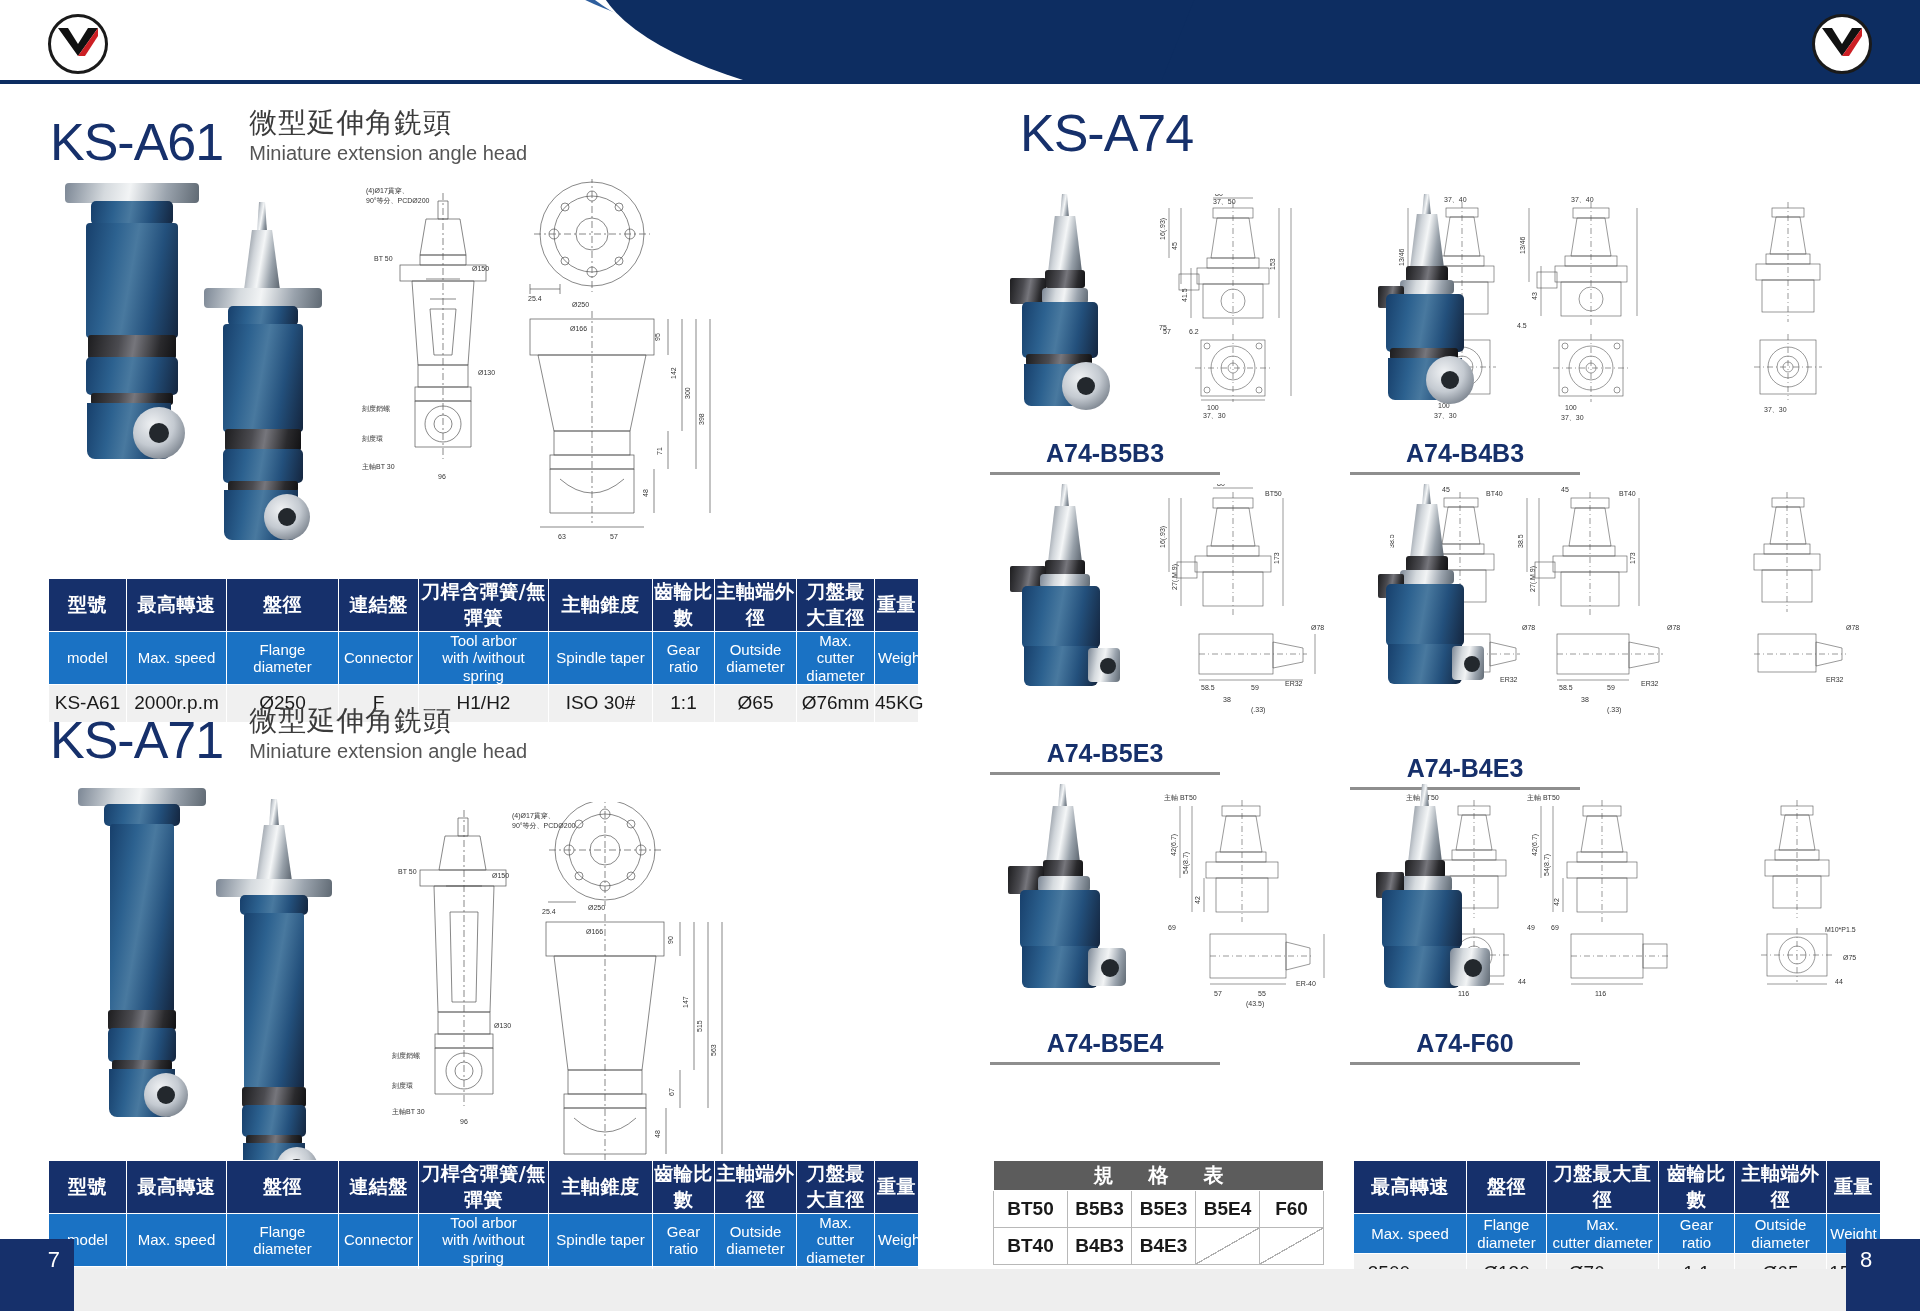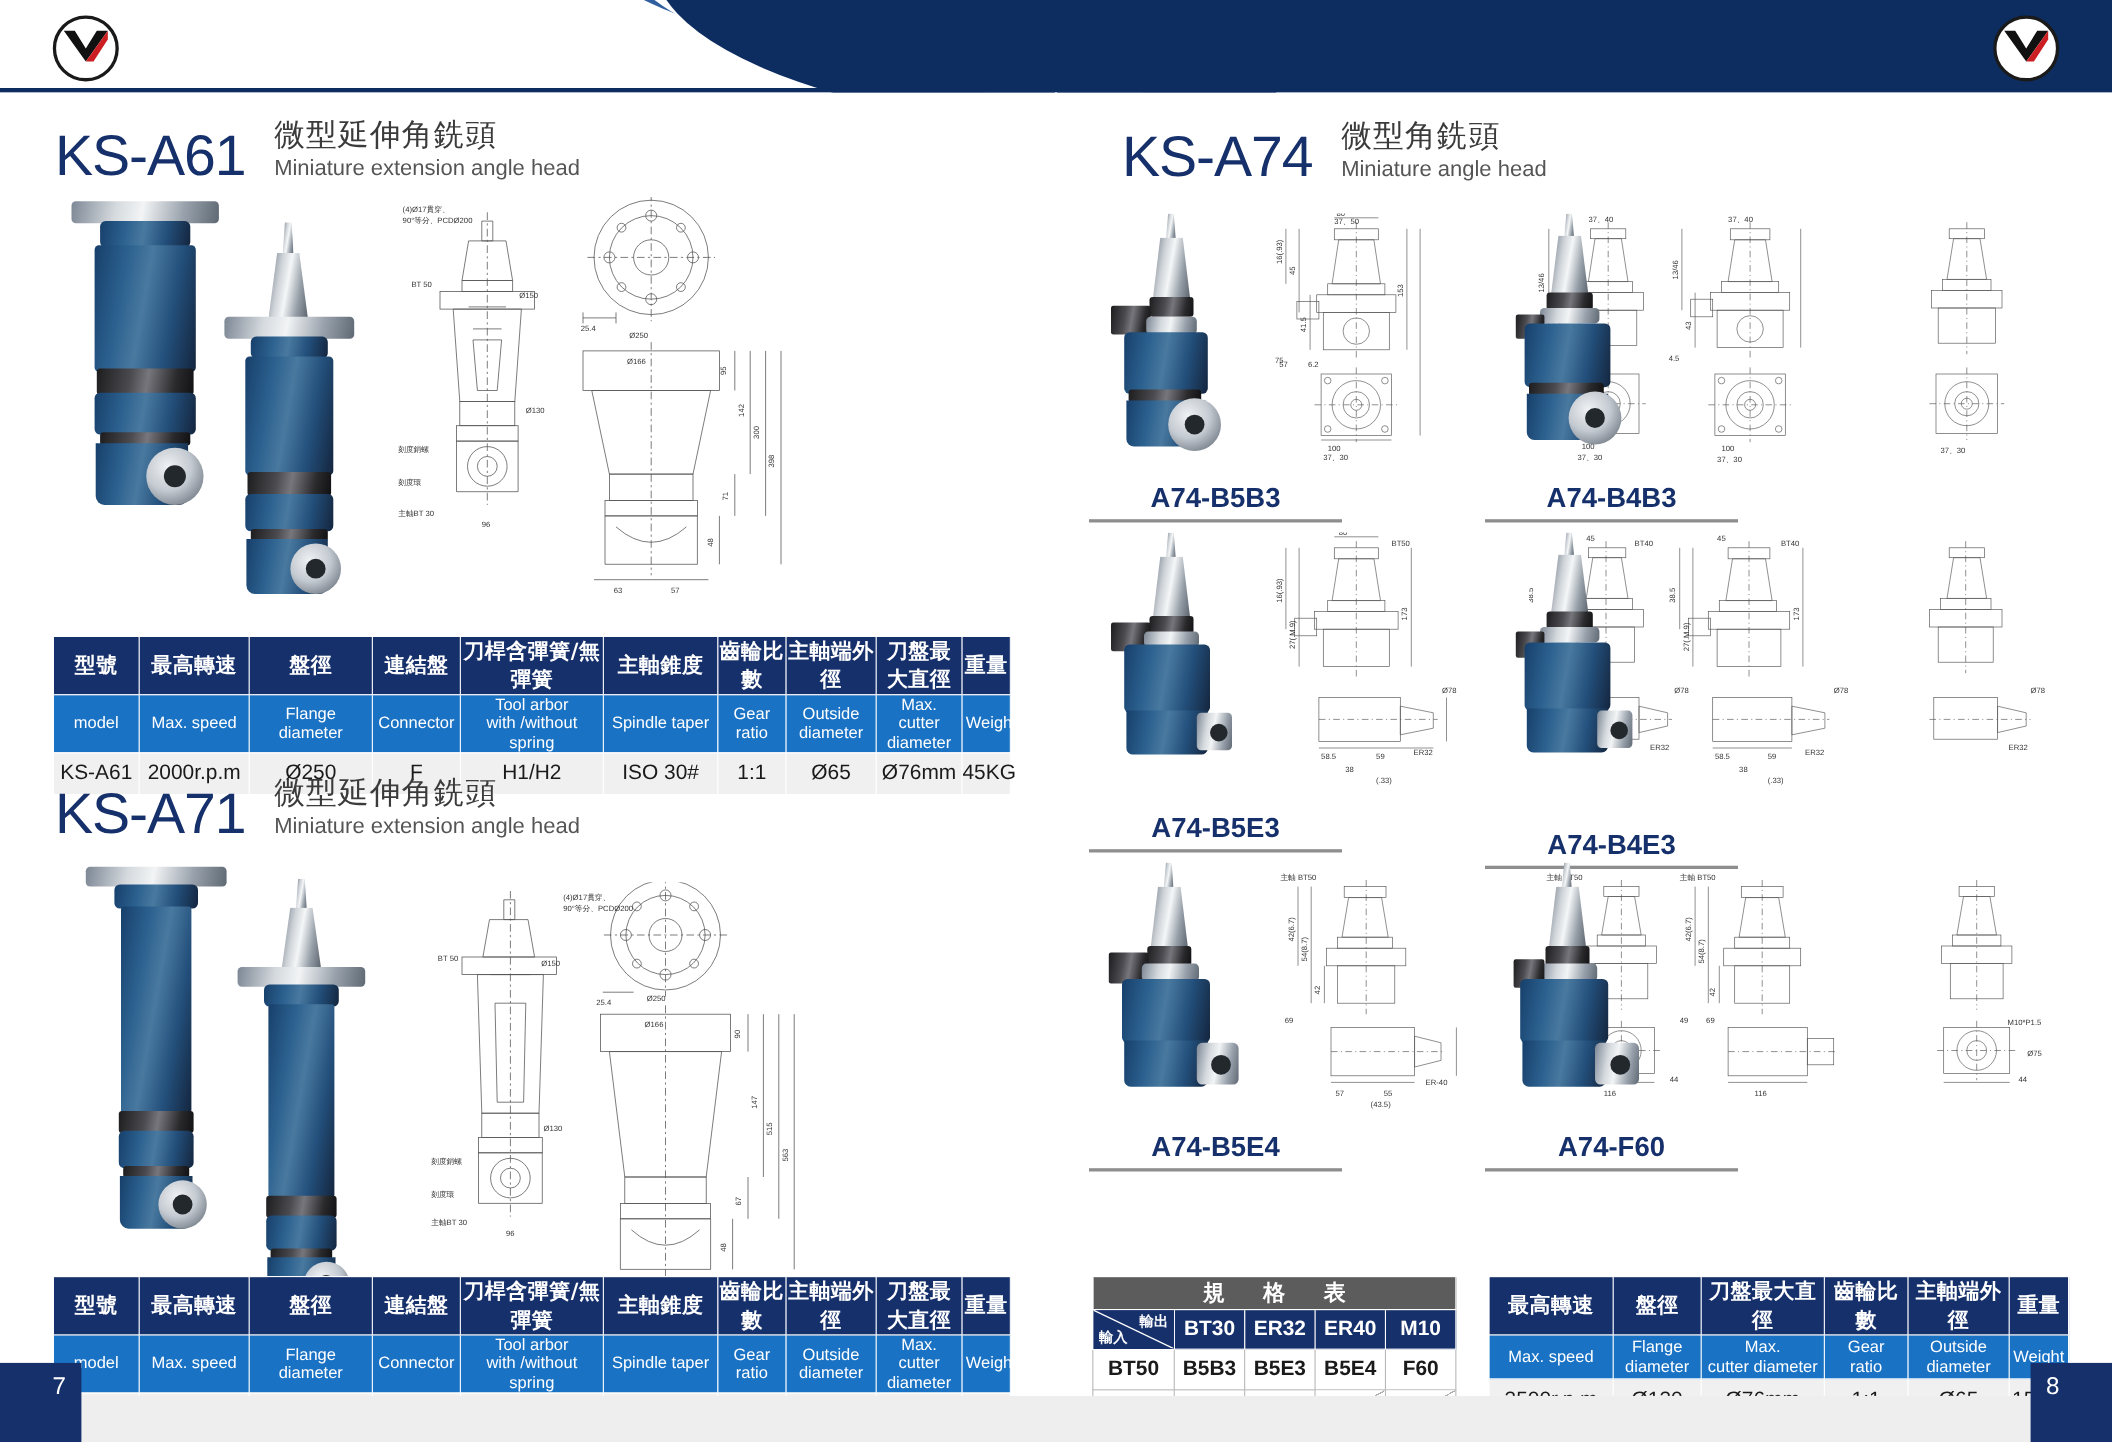--- a/index.html
+++ b/index.html
@@ -475,24 +475,20 @@
         <td>55KG</td>
       </tr>
     </tbody>
       </table>
   </div>
 
   <div class="col-right">
 
     <div class="prod-head" style="left:60px; top:23px;">
       <div class="prod-code">KS-A74</div>
-      <div class="prod-names">
-        <div class="prod-cn">微型角銑頭</div>
-        <div class="prod-en">Miniature angle head</div>
-      </div>
     </div>
 
     <div class="art" style="left:40px; top:110px; width:150px; height:230px;">
       <div class="photo-taper" style="left:60px; top:0px; width:9px; height:24px;
            clip-path: polygon(22% 0, 78% 0, 100% 100%, 0 100%);"></div>
       <div class="photo-taper" style="left:48px; top:22px; width:34px; height:56px;
            clip-path: polygon(20% 0, 80% 0, 100% 100%, 0 100%); border-radius:2px;"></div>
       <div class="photo-dark" style="left:45px; top:76px; width:40px; height:18px;"></div>
       <div class="photo-dark" style="left:10px; top:84px; width:36px; height:26px; border-radius:2px;"></div>
       <div class="photo-flange" style="left:42px; top:94px; width:46px; height:16px;"></div>
@@ -933,33 +929,20 @@
           <col style="width:64px">
           <col style="width:64px">
         <col style="width:64px">
           <col style="width:64px">
       </colgroup>
       <tbody>
           <tr>
         <td class="mtitle" colspan="5">規 格 表</td>
       </tr>
       <tr>
-        <th class="mcorner">
-          <svg class="io-slash" viewBox="0 0 74 36" preserveAspectRatio="none">
-            <line x1="0" y1="0" x2="74" y2="36" stroke="#ffffff" stroke-width="1.2"></line>
-          </svg>
-          <span class="io-out">輸出</span>
-          <span class="io-in">輸入</span>
-        </th>
-        <th class="mhead">BT30</th>
-        <th class="mhead">ER32</th>
-        <th class="mhead">ER40</th>
-        <th class="mhead">M10</th>
-      </tr>
-      <tr>
         <td class="mrowlbl">BT50</td>
         <td class="mcell">B5B3</td>
         <td class="mcell">B5E3</td>
         <td class="mcell">B5E4</td>
         <td class="mcell">F60</td>
       </tr>
       <tr>
         <td class="mrowlbl">BT40</td>
         <td class="mcell">B4B3</td>
         <td class="mcell">B4E3</td>

